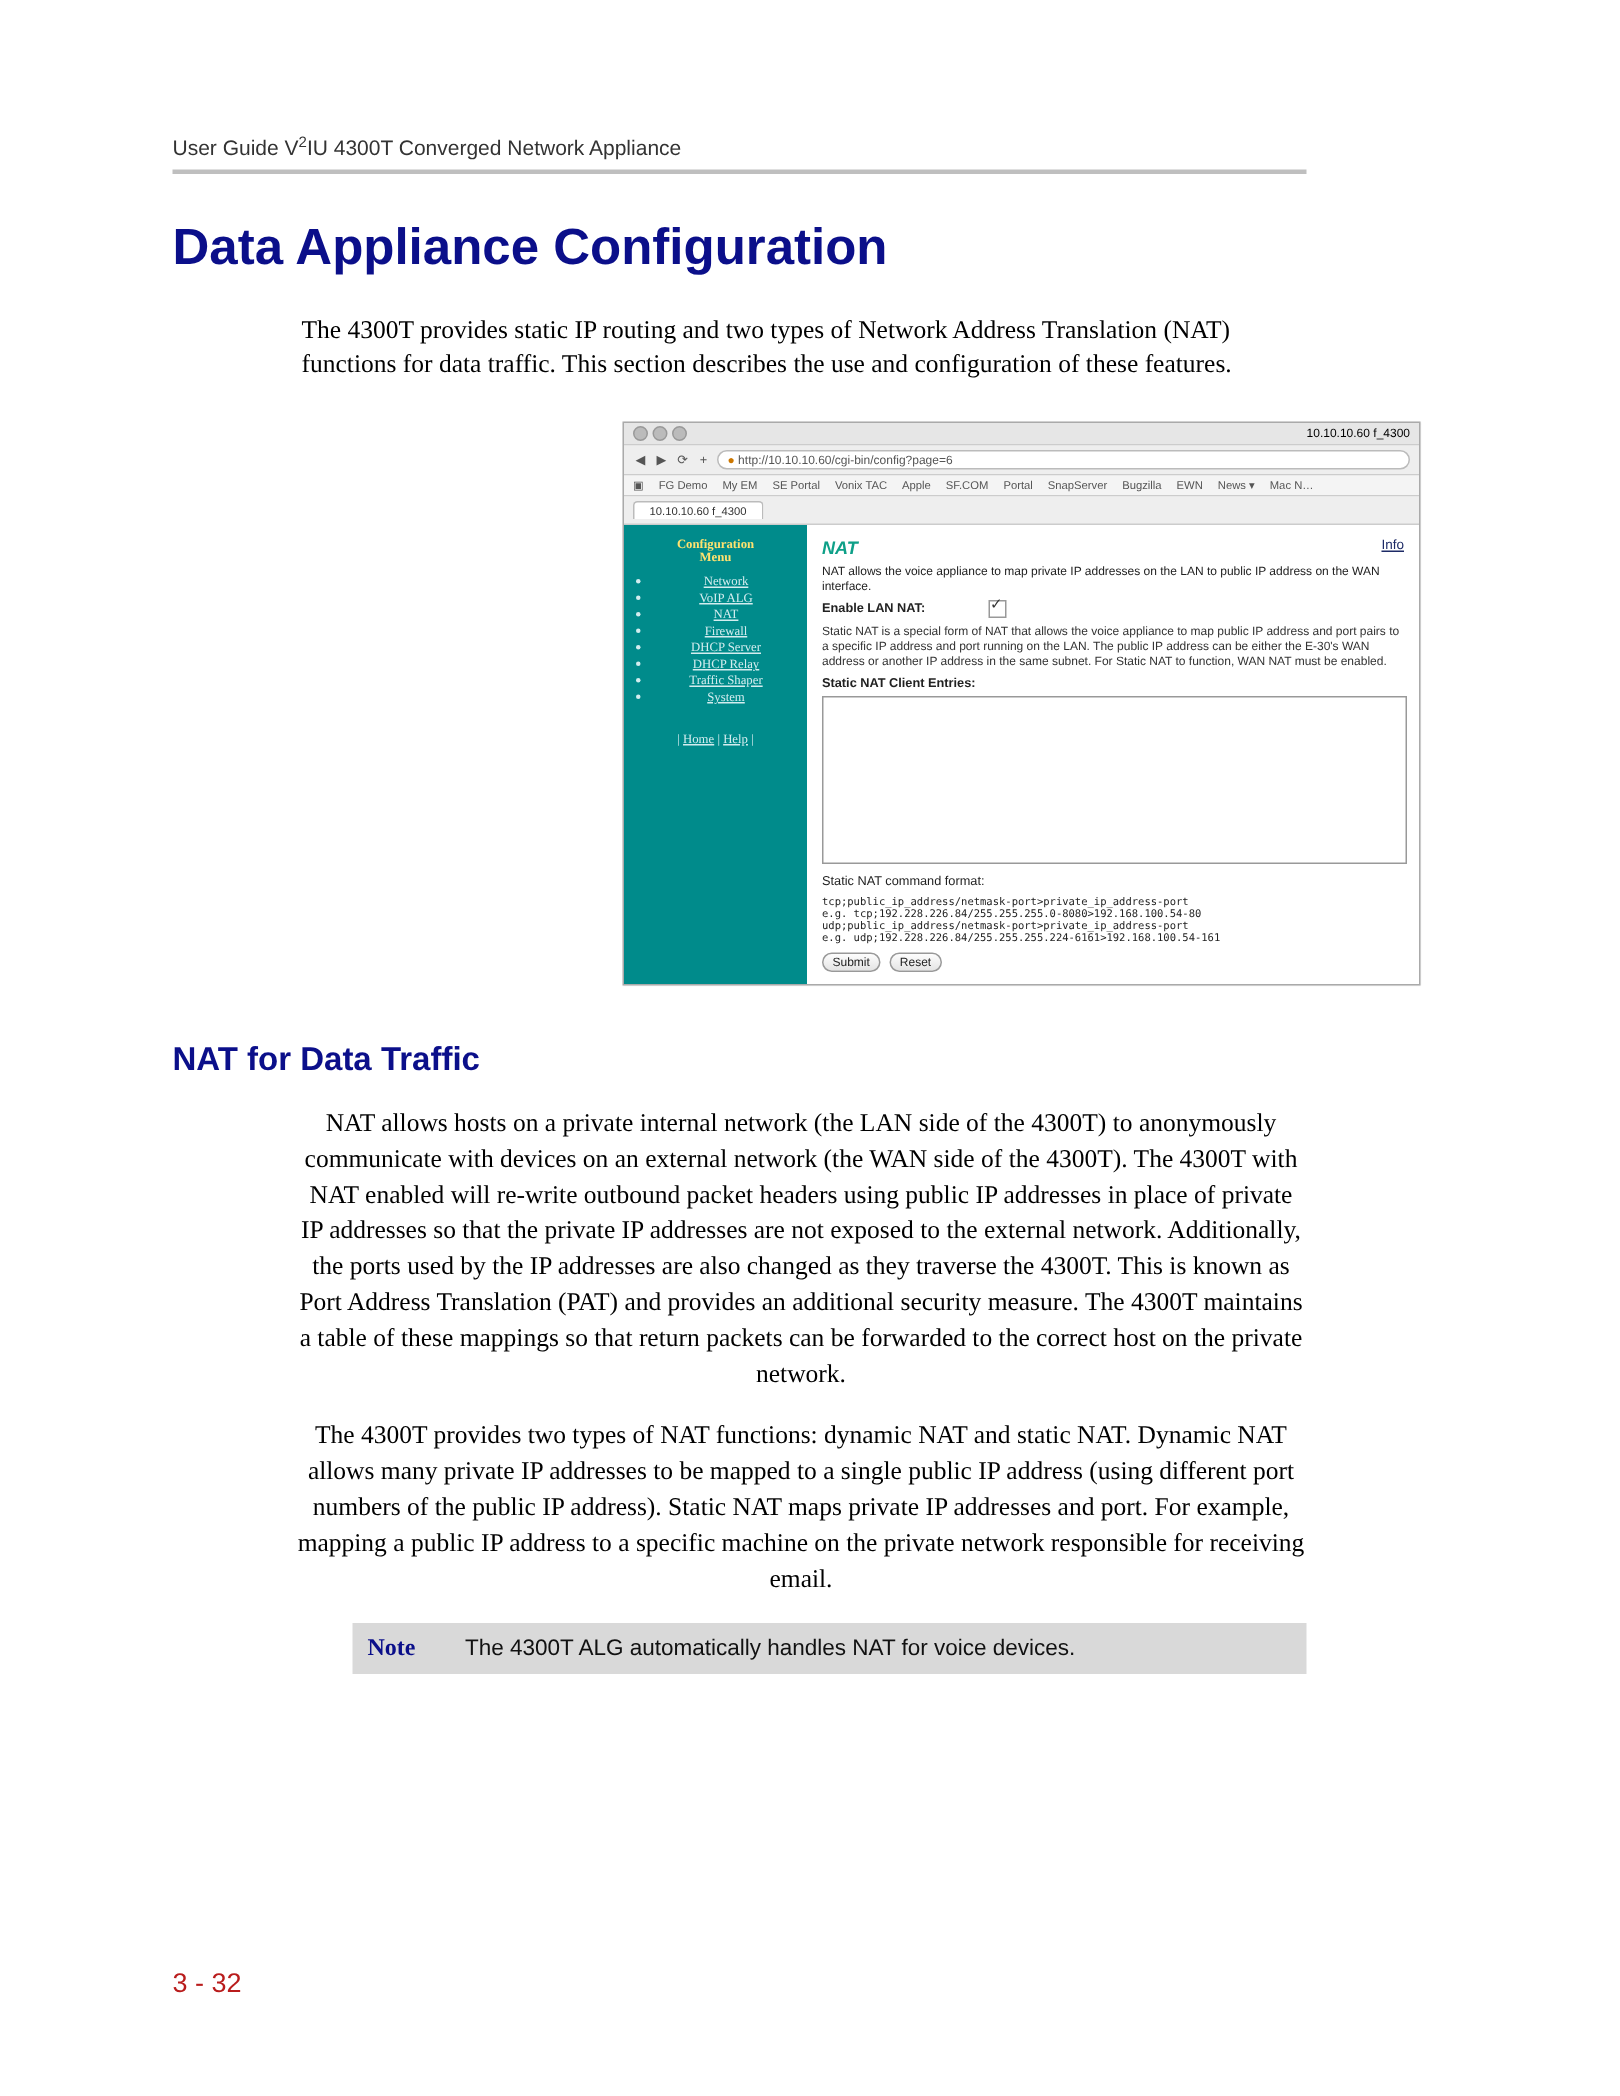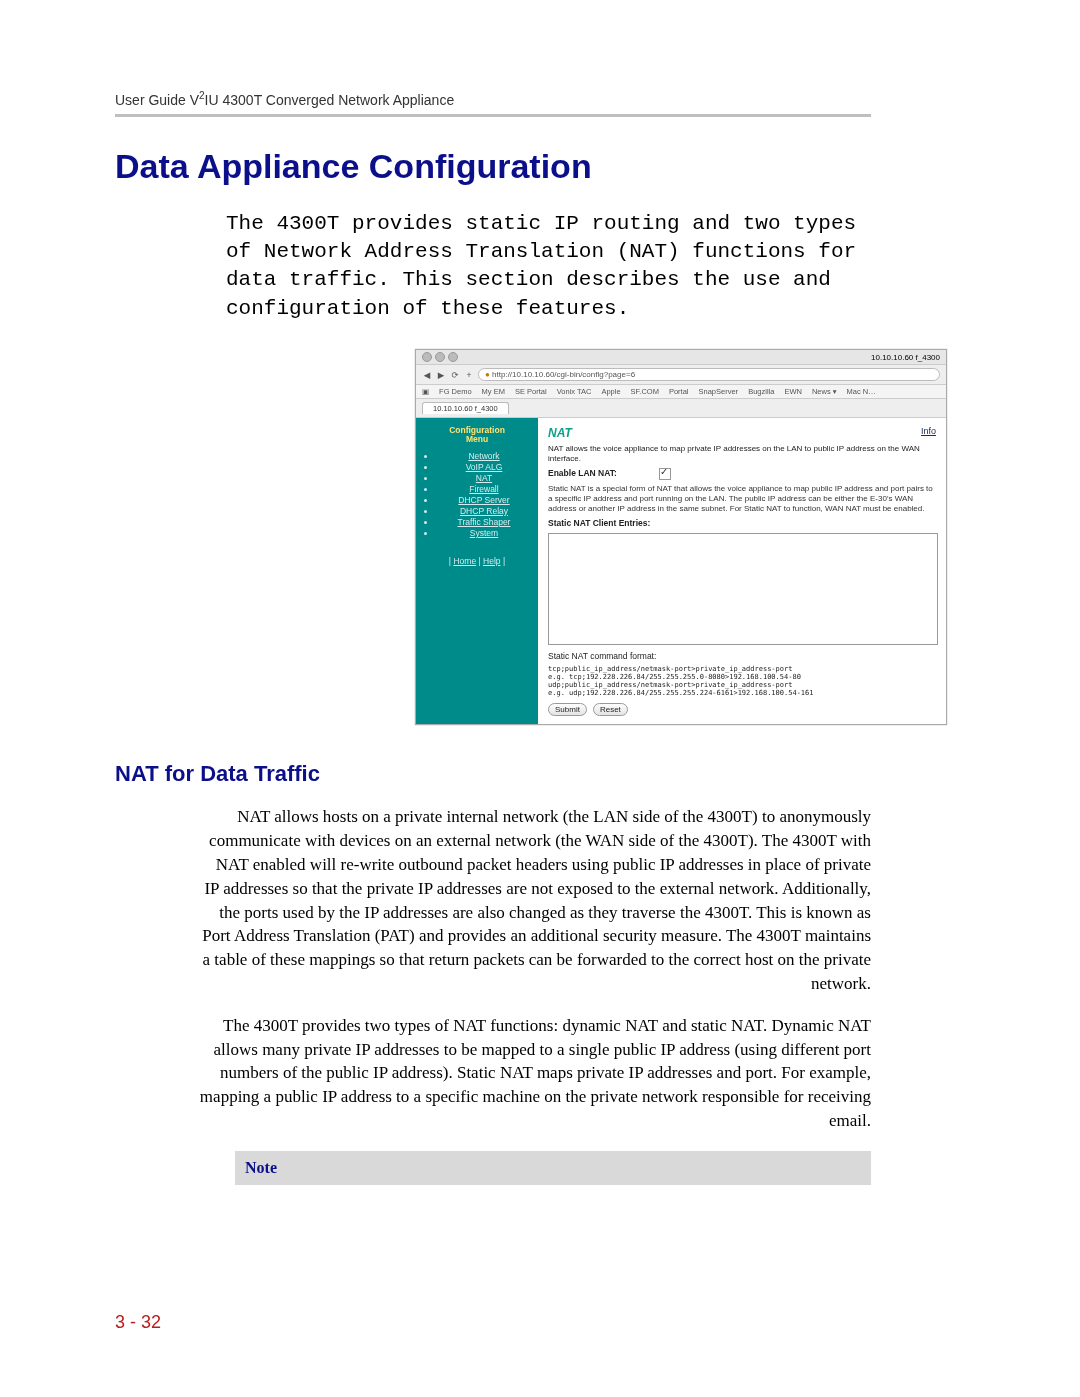--- a/index.html
+++ b/index.html
@@ -28,25 +28,24 @@
     margin: 0 0 30px 0;
   }
   .h1 {
     font-family: Arial, Helvetica, sans-serif;
     font-size: 34px;
     font-weight: bold;
     color: #0b0f8a;
     margin: 0 0 24px 0;
   }
   .intro {
-    font-size: 21px;
+    font-size: 17px;
     line-height: 1.35;
-    margin-left: 111px;
+    margin-left: 86px;
     margin-bottom: 26px;
-    font-family: Liberation Mono, monospace;
   }
   
   .shot {
     width: 530px;
     margin-left: 300px;
     border: 1px solid #aaa;
     font-family: 'Lucida Grande', Tahoma, Arial, sans-serif;
     font-size: 8.5px;
     background: #fff;
     box-shadow: 0 0 1px #999;
@@ -85,20 +84,21 @@
     display:flex;padding:3px 6px;background:#eee;border-bottom:1px solid #ccc;
   }
   .tab{
     background:#fff;border:1px solid #bbb;border-bottom:none;
     padding:1px 10px;font-size:7.5px;color:#333;border-radius:3px 3px 0 0;
   }
   .appbody{display:flex;}
   .sidebar{
     width:110px;background:#008b8b;color:#d3edef;padding:8px 6px 120px 6px;
     font-size:8.5px;
+    font-family:Liberation Serif, serif;
   }
   .sidebar .cfgtitle{color:#ffe26f;font-weight:bold;text-align:center;line-height:1.1;}
   .sidebar ul{list-style:disc;margin:6px 0 0 14px;padding:0;text-align:center;}
   .sidebar li{margin:1px 0;}
   .sidebar a{color:#d3edef;text-decoration:underline;}
   .sidebar .hl{margin-top:18px;text-align:center;}
   .main{
     flex:1;padding:8px 10px;color:#222;
   }
   .main .toprow{display:flex;justify-content:space-between;font-size:9px;}
@@ -118,21 +118,21 @@
   .btn{
     font-size:8px;padding:1px 6px;border:1px solid #999;border-radius:8px;
     background:linear-gradient(#fdfdfd,#e4e4e4);
   }
   
   .h2{
     font-family: Arial, Helvetica, sans-serif;
     font-size:22px;font-weight:bold;color:#0b0f8a;margin:0 0 18px 0;
   }
   .body-p{
-    font-size:17px;line-height:1.4;margin:0 0 18px 82px;text-align:right;
+    font-size:17px;line-height:1.4;margin:0 0 18px 82px;text-align:center;
   }
   .note-row{
     display:flex;align-items:flex-start;margin-left:120px;margin-right:0;
     background:#d9d9d9;padding:8px 10px;margin-top:2px;
   }
   .note-label{
     font-family: Georgia, serif;font-weight:bold;color:#0b0f8a;font-size:16px;
     width:65px;flex-shrink:0;
   }
   .note-text{
@@ -237,16 +237,17 @@
     </div>
   </div>
 
   <h2 class="h2">NAT for Data Traffic</h2>
 
   <p class="body-p">NAT allows hosts on a private internal network (the LAN side of the 4300T) to anonymously communicate with devices on an external network (the WAN side of the 4300T).  The 4300T with NAT enabled will re-write outbound packet headers using public IP addresses in place of private IP addresses so that the private IP addresses are not exposed to the external network.  Additionally, the ports used by the IP addresses are also changed as they traverse the 4300T.  This is known as Port Address Translation (PAT) and provides an additional security measure.  The 4300T maintains a table of these mappings so that return packets can be forwarded to the correct host on the private network.</p>
   <p class="body-p">The 4300T provides two types of NAT functions:  dynamic NAT and static NAT.  Dynamic NAT allows many private IP addresses to be mapped to a single public IP address (using different port numbers of the public IP address).  Static NAT maps private IP addresses and port.  For example, mapping a public IP address to a specific machine on the private network responsible for receiving email.</p>
 
   <div class="note-row">
     <div class="note-label">Note</div>
+    <div class="note-text">The 4300T ALG automatically handles NAT for voice devices.</div>
   </div>
 
   <div class="pagefoot">3 - 32</div>
 </div>
 
 </body></html>

